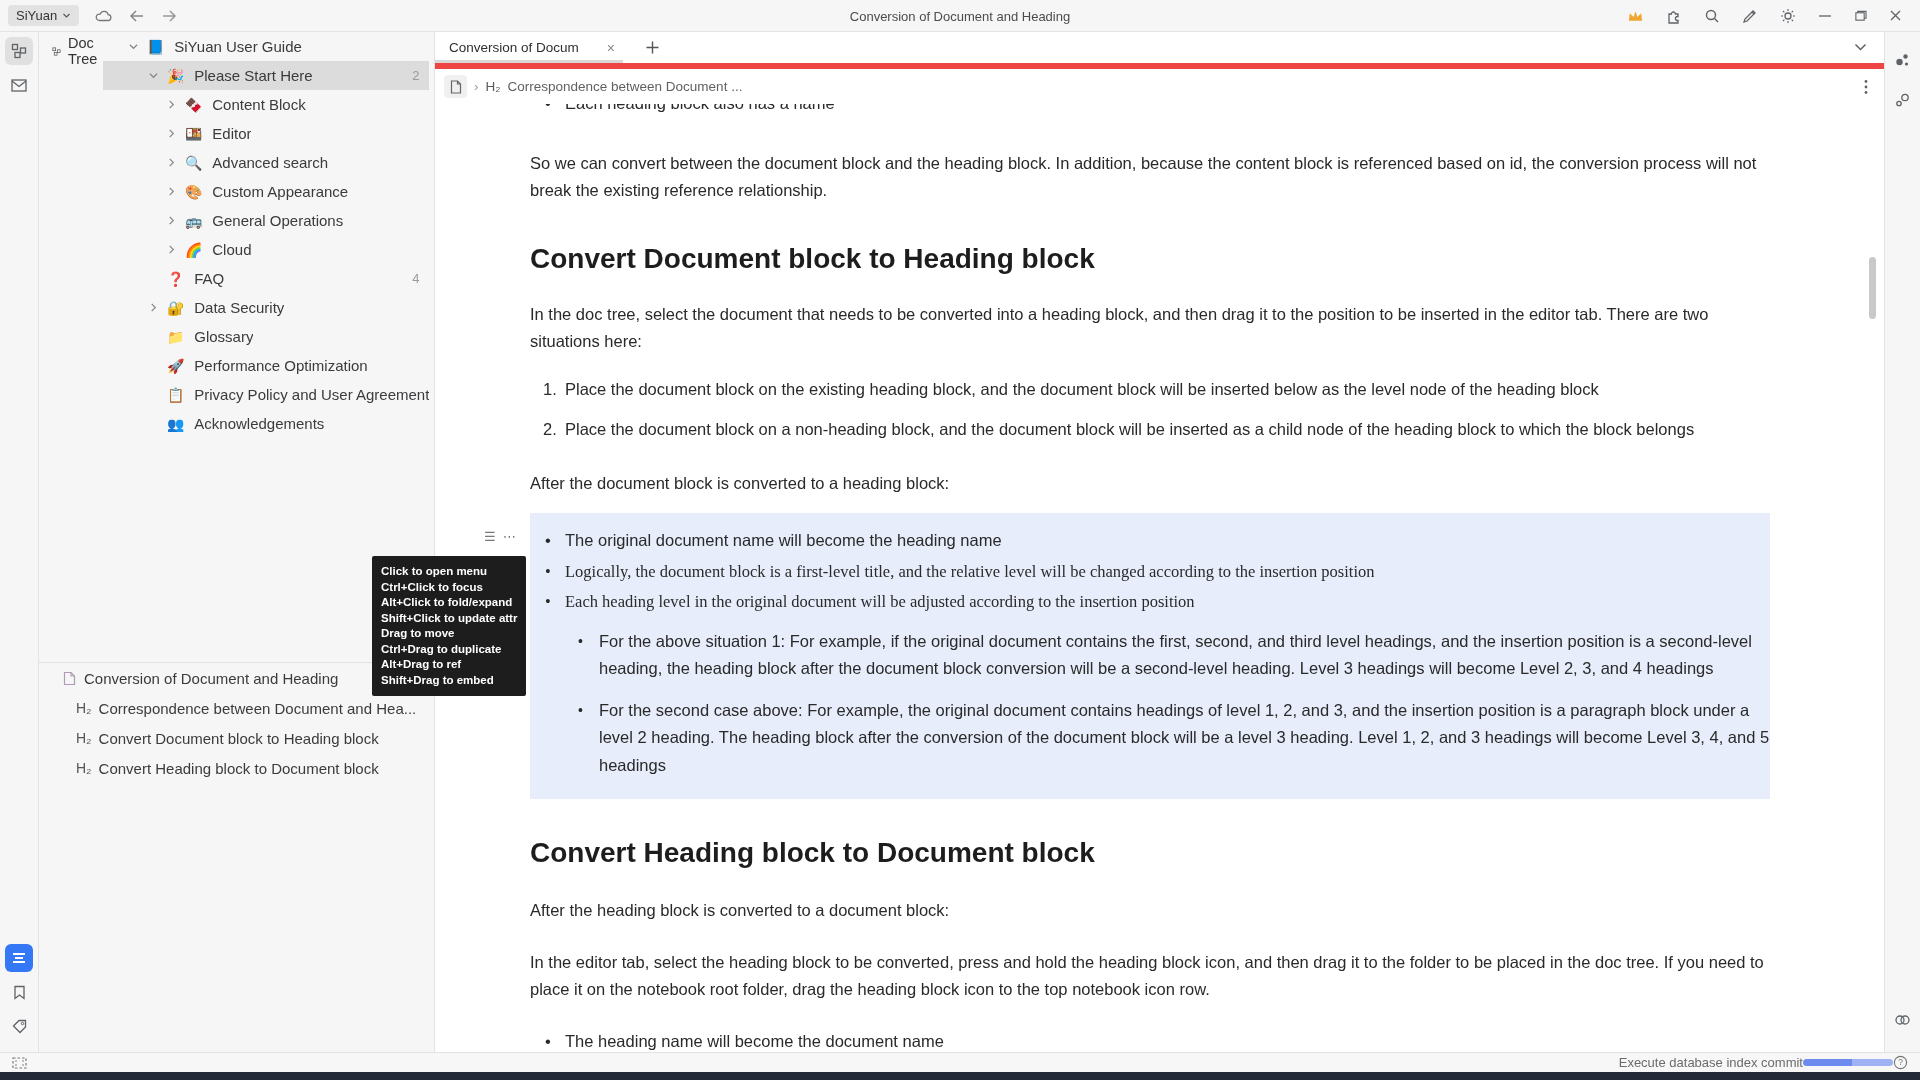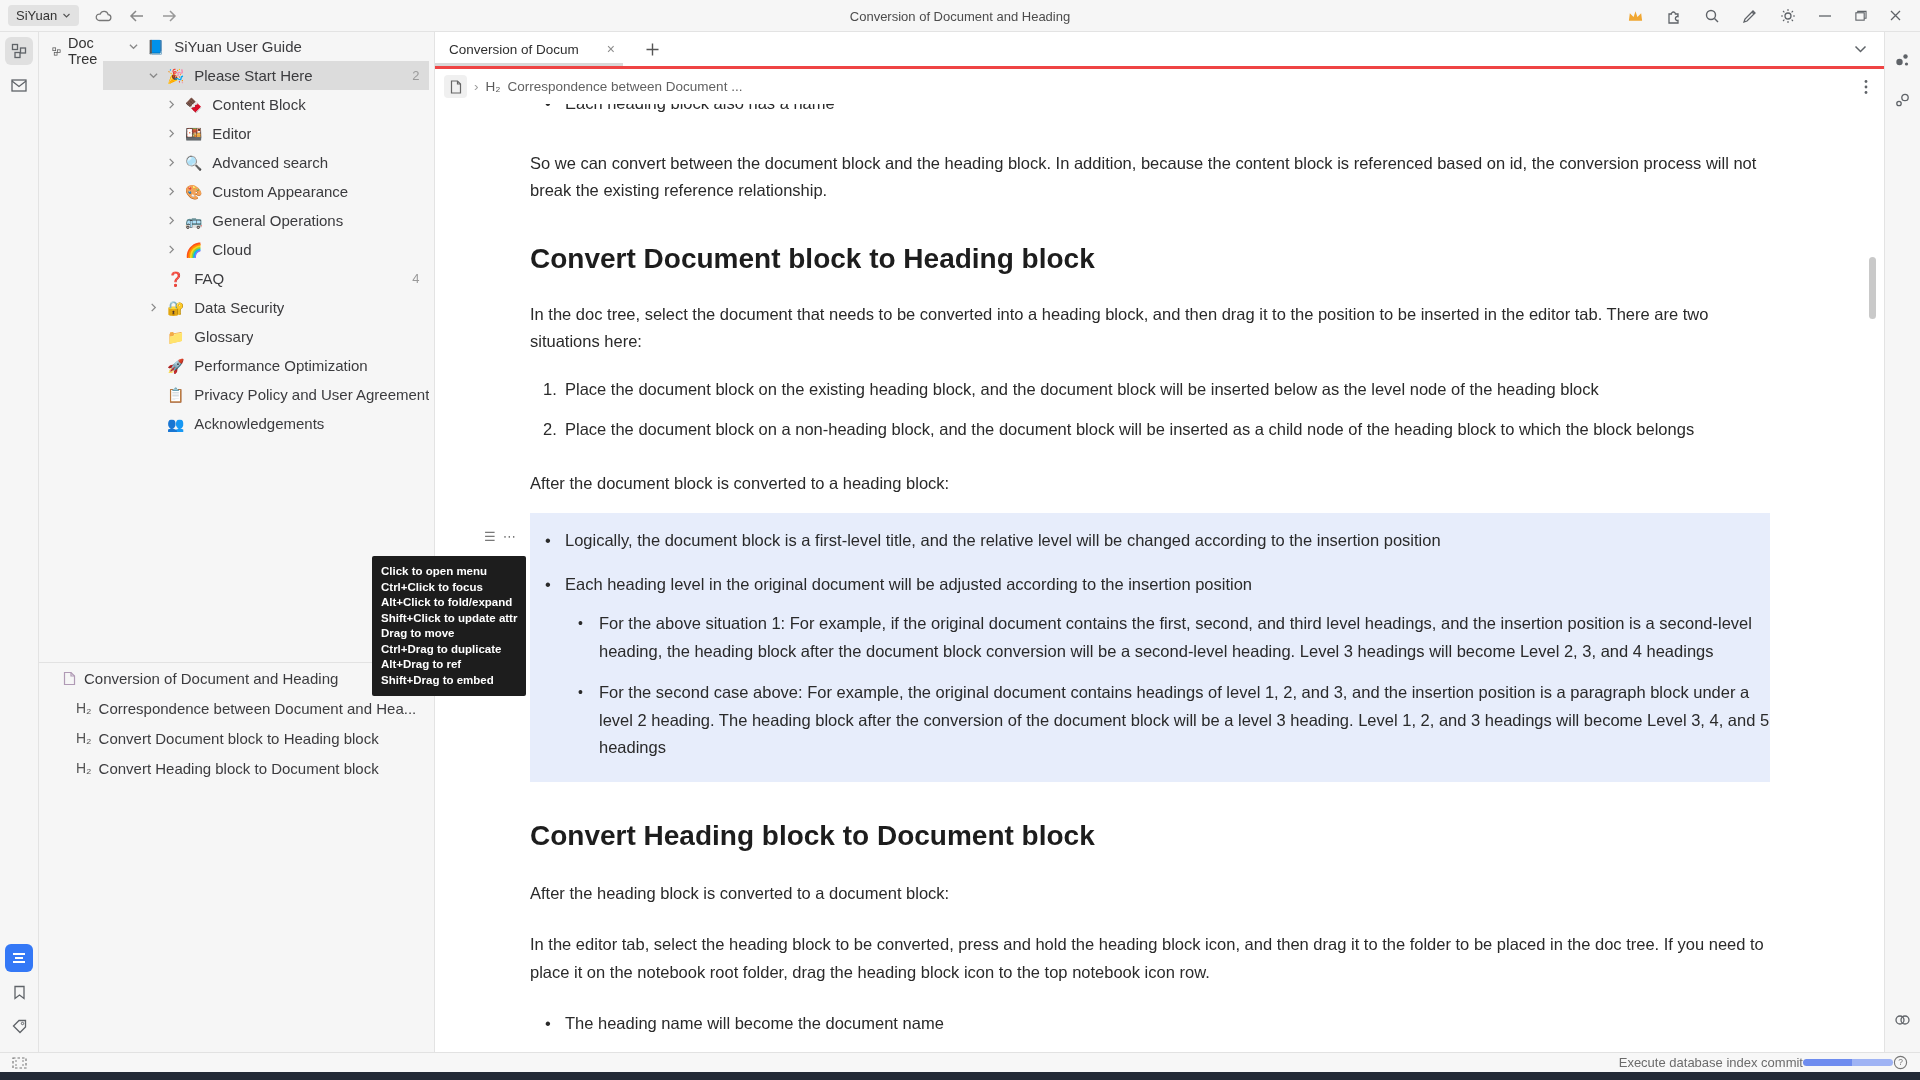--- a/index.html
+++ b/index.html
@@ -42,21 +42,21 @@
   .t-count { margin-left:auto; margin-right:10px; color:#9a9a9a; font-size:13px; }
   .closed-nb { margin-top:auto; height:34px; display:flex; align-items:center; padding-left:16px; font-size:14.5px; color:#4a4a4a; }
   .outline-section { flex:1; border-top:1px solid #e2e2e2; }
   .outline-item { height:30px; display:flex; align-items:center; font-size:15px; color:#3b3b3e; }
   .outline-item .doc-ic { margin:0 8px 0 24px; }
   .h2tag { color:#555; font-size:14px; margin:0 7px 0 37px; }
   .o-label { white-space:nowrap; overflow:hidden; }
 
   
   .editor { flex:1; background:#fff; display:flex; flex-direction:column; position:relative; min-width:0; }
-  .tabbar { height:37px; display:flex; align-items:center; border-bottom:3px solid #ef4444; }
+  .tabbar { height:37px; display:flex; align-items:center; border-bottom:6px solid #ef4444; }
   .tab { width:188px; height:100%; display:flex; align-items:center; padding:0 8px 0 14px; position:relative; font-size:13.5px; color:#2f2f2f; }
   .tab::after { content:""; position:absolute; left:0; right:0; bottom:0; height:3px; background:#d8d8d8; }
   .tab-label { flex:1; white-space:nowrap; overflow:hidden; }
   .tab-close { color:#8b8b8b; font-size:14px; padding-left:6px; }
   .newtab { margin-left:22px; color:#555; }
   .tabbar-right { margin-left:auto; padding-right:17px; color:#5f6368; }
   .breadcrumb { height:35px; display:flex; align-items:center; gap:7px; padding-left:9px; font-size:13.5px; color:#616161; }
   .bc-docbox { width:23px; height:23px; background:#f0f0f0; border-radius:4px; display:flex; align-items:center; justify-content:center; }
   .bc-sep { color:#9c9c9c; }
   .bc-h2 { color:#5a5a5a; }
@@ -66,21 +66,21 @@
   .content-inner { width:1240px; margin-top:-14px; line-height:27.5px; }
   .p { line-height:27.5px; }
   .h2 { font-size:28px; font-weight:700; color:#1d1d1d; line-height:36px; }
   .mt36 { margin-top:36px; } .mt32 { margin-top:32px; } .mt26 { margin-top:26px; }
   .mt24 { margin-top:24px; } .mt20 { margin-top:20px; } .mt16 { margin-top:16px; }
   .li { position:relative; padding-left:35px; line-height:27.5px; }
   .li + .li { margin-top:13px; }
   .li .marker { position:absolute; left:13px; color:#2a2a2a; }
   .li.bullet::before { content:"•"; position:absolute; left:15px; }
   .sel-block { background:#e7edfb; padding:14px 0 20px 0; position:relative; }
-  .sel-block .li + .li { margin-top:16px; }
+  .sel-block .li + .li { margin-top:3px;font-family:Liberation Serif, serif; }
   .subul { margin-top:12px; }
   .subli { position:relative; padding-left:69px; line-height:27.5px; }
   .subli + .subli { margin-top:14px; }
   .subli::before { content:"•"; position:absolute; left:48px; font-size:14px; }
   .gutter { position:absolute; left:-46px; top:10px; display:flex; gap:7px; color:#787878; font-size:13px; }
 
   .scroll-thumb { position:absolute; left:1869px; top:257px; width:7px; height:62px; background:#c9c9c9; border-radius:4px; z-index:5; }
 
   
   .dock-right { width:36px; background:#f6f6f6; border-left:1px solid #e3e3e3; display:flex; flex-direction:column; align-items:center; padding-top:14px; }
@@ -422,20 +422,21 @@
         <div class="mt20">
           <div class="li"><span class="marker">1.</span><span>Place the document block on the existing heading block, and the document block will be inserted below as the level node of the heading block</span></div>
           <div class="li"><span class="marker">2.</span><span>Place the document block on a non-heading block, and the document block will be inserted as a child node of the heading block to which the block belongs</span></div>
         </div>
         <div class="p mt26">After the document block is converted to a heading block:</div>
         <div class="sel-block mt16">
           <div class="gutter">
             <span>☰</span>
             <span>⋯</span>
           </div>
+          <div class="li bullet"><span>The original document name will become the heading name</span></div>
           <div class="li bullet"><span>Logically, the document block is a first-level title, and the relative level will be changed according to the insertion position</span></div>
           <div class="li bullet"><span>Each heading level in the original document will be adjusted according to the insertion position</span></div>
           <div class="subul">
             <div class="subli"><span>For the above situation 1: For example, if the original document contains the first, second, and third level headings, and the insertion position is a second-level heading, the heading block after the document block conversion will be a second-level heading. Level 3 headings will become Level 2, 3, and 4 headings</span></div>
             <div class="subli"><span>For the second case above: For example, the original document contains headings of level 1, 2, and 3, and the insertion position is a paragraph block under a level 2 heading. The heading block after the conversion of the document block will be a level 3 heading. Level 1, 2, and 3 headings will become Level 3, 4, and 5 headings</span></div>
           </div>
         </div>
         <div class="h2 mt36">Convert Heading block to Document block</div>
         <div class="p mt26">After the heading block is converted to a document block:</div>
         <div class="p mt24">In the editor tab, select the heading block to be converted, press and hold the heading block icon, and then drag it to the folder to be placed in the doc tree. If you need to place it on the notebook root folder, drag the heading block icon to the top notebook icon row.</div>

